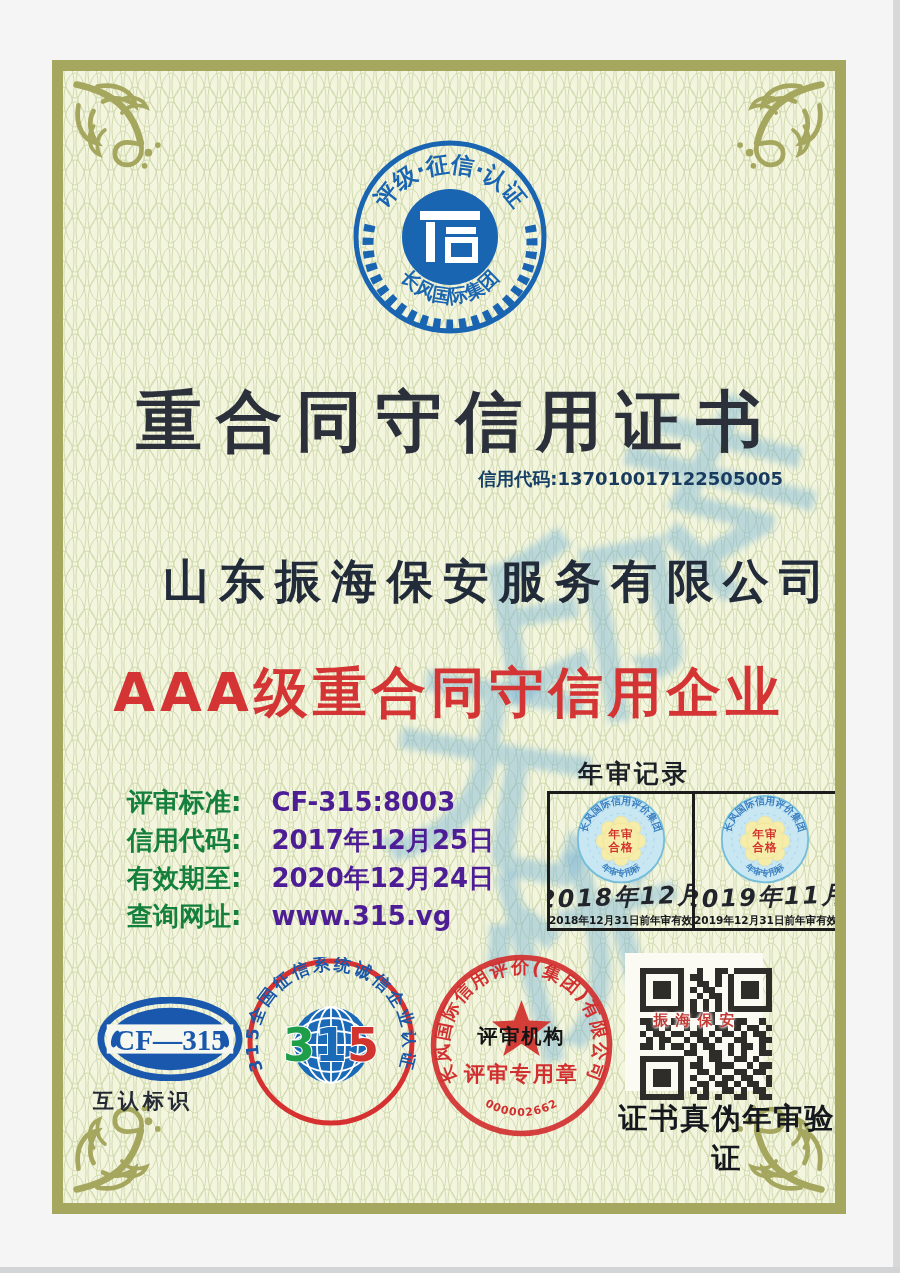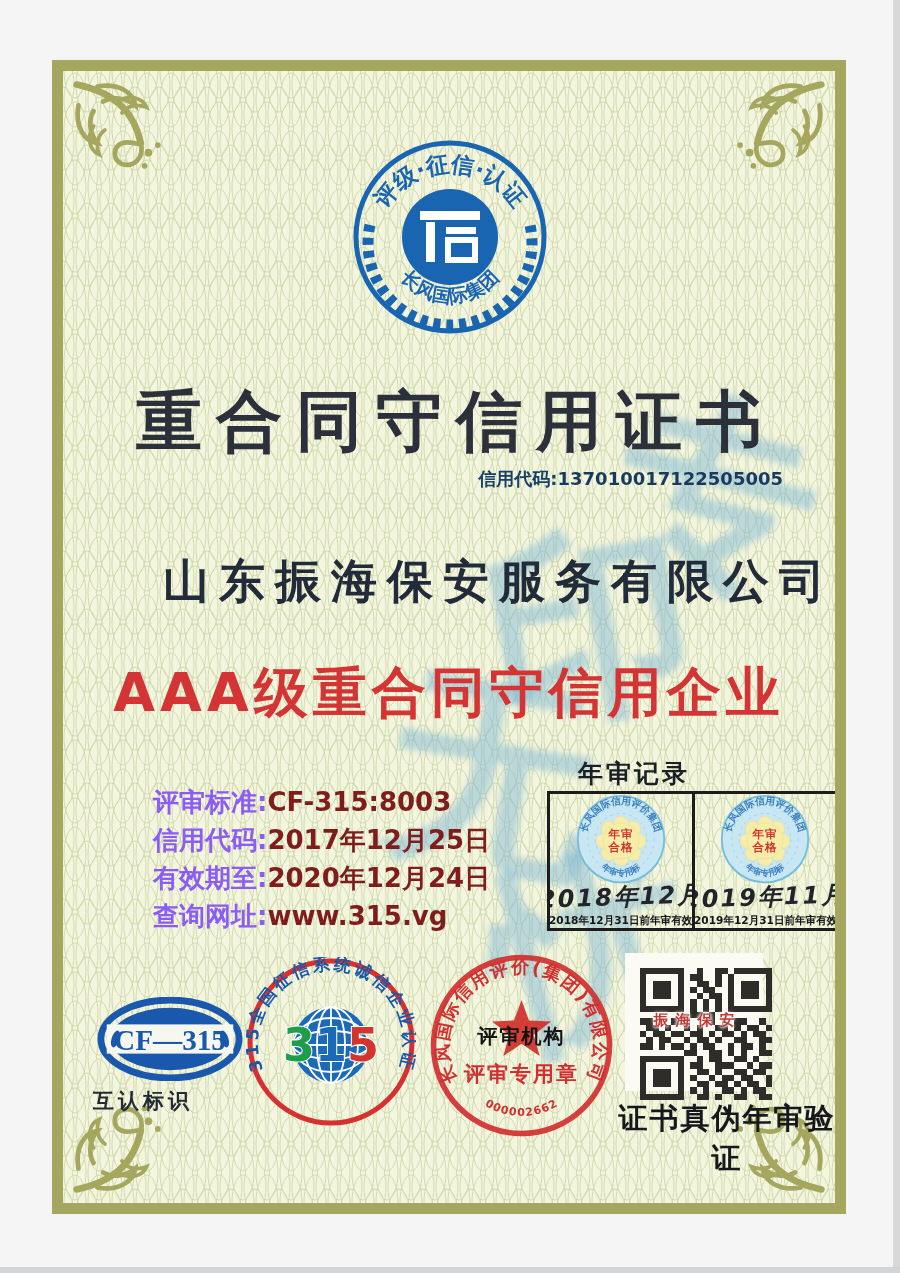--- a/index.html
+++ b/index.html
@@ -28,21 +28,21 @@
          font-weight:700;letter-spacing:14px;text-indent:14px;color:#2b303b;z-index:2;}
   .credit{position:absolute;right:52px;top:396px;font-size:18px;font-weight:bold;z-index:2;}
   .credit .lbl{color:#174066;} .credit .val{color:#173a5e;}
   .company{position:absolute;left:0;top:480px;width:100%;text-align:right;font-size:46px;
            font-weight:900;letter-spacing:10px;text-indent:10px;color:#222b3a;z-index:2;}
   .rating{position:absolute;left:0;top:586px;width:100%;text-align:center;font-size:54px;
           font-weight:900;letter-spacing:5px;color:#d43434;z-index:2;}
 
   .details{position:absolute;left:64px;top:712px;z-index:2;}
   .detail-line{font-size:26px;font-weight:bold;line-height:38px;white-space:nowrap;}
-  .detail-line .lbl{color:#8b5cf6;margin-left:26px;} .detail-line .val{color:#7f1d1d;}
+  .detail-line .lbl{color:#15803d;} .detail-line .val{color:#4c1d95;padding-left:30px;}
 
   .review-head{position:absolute;left:487px;top:686px;font-size:25px;font-weight:900;
                color:#1b2026;letter-spacing:3px;z-index:2;margin-left:28px;}
   .review-table{position:absolute;left:484px;top:720px;width:292px;height:140px;
                 border:3px solid #1c1c1c;display:flex;z-index:2;box-sizing:border-box;}
   .review-cell{flex:1;display:flex;flex-direction:column;align-items:center;overflow:hidden;}
   .review-cell+.review-cell{border-left:3px solid #1c1c1c;}
   .rstamp{width:96px;height:96px;margin-top:1px;}
   .handwrite{font-size:24px;font-weight:bold;font-style:italic;color:#22242c;margin-top:-6px;
              letter-spacing:2px;transform:rotate(-2deg);white-space:nowrap;}

